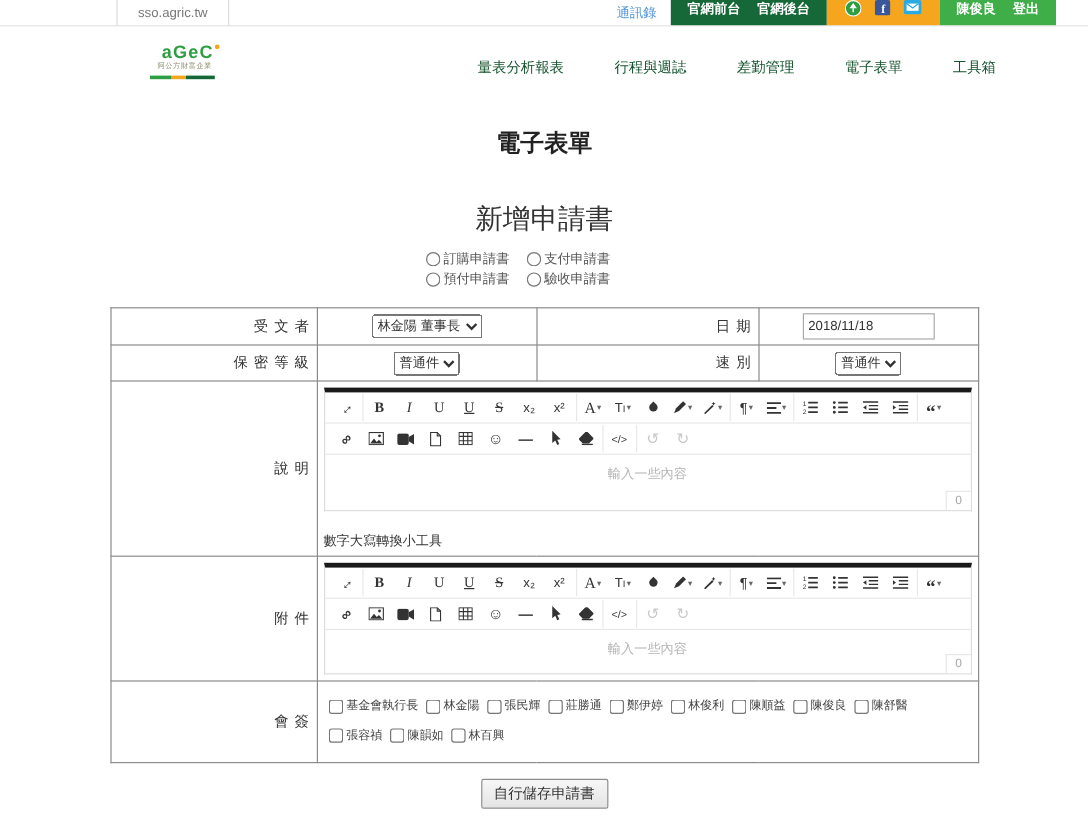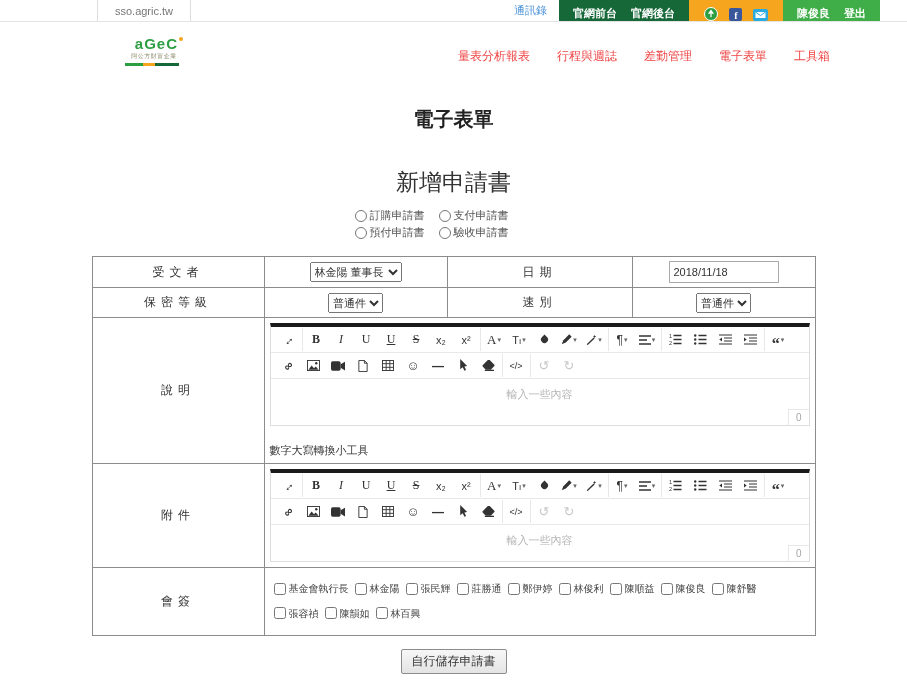--- a/index.html
+++ b/index.html
@@ -1,49 +1,49 @@
 <!DOCTYPE html>
 <html><head>
 <meta charset="utf-8">
 <style>
   html,body{margin:0;padding:0;background:#fff;width:907px;font-family:"Liberation Sans",sans-serif;color:#333;}
   
   .topbar{height:21px;display:flex;align-items:stretch;font-size:11px;border-bottom:1px solid #e4e4e4;background:#fff;}
   .domain-tab{margin-left:97px;width:92px;border-left:1px solid #ddd;border-right:1px solid #ddd;display:flex;align-items:center;justify-content:center;color:#777;}
   .tb-spacer{flex:1;}
   .contacts-link{display:flex;align-items:center;padding:0 12px;color:#4f95d8;cursor:pointer;}
-  .blk{display:flex;align-items:flex-end;gap:14px;padding:0 14px;color:#fff;font-weight:bold;}
+  .blk{display:flex;align-items:flex-start;gap:14px;padding:0 14px;color:#fff;font-weight:bold;}
   .blk-darkgreen{background:#176839;}
   .blk-orange{background:#f6a51f;gap:11px;padding:0 15px;}
   .blk-green{background:#3fae49;margin-right:27px;}
   .blk span{cursor:pointer;}
   .tb-icon{display:inline-flex;align-items:center;}
   
   .header{display:flex;justify-content:space-between;align-items:flex-start;padding:14px 77px 0 125px;height:62px;box-sizing:border-box;}
   .logo{width:58px;text-align:center;}
   .logo-text{font-size:15px;font-weight:bold;color:#2e9e43;letter-spacing:1px;line-height:16px;text-align:right;}
   .logo-text::after{content:"";display:inline-block;width:4px;height:4px;border-radius:50%;background:#f6a51f;vertical-align:top;margin:1px 0 0 1px;}
   .logo-sub{font-size:6px;color:#8a8a6a;letter-spacing:.5px;line-height:8px;white-space:nowrap;}
   .logo-bar{display:flex;height:3px;margin-top:3px;}
   .logo-bar i{display:block;height:3px;}
   .logo-bar .s1{width:18px;background:#2e9e43;}
   .logo-bar .s2{width:12px;background:#f6a51f;}
   .logo-bar .s3{width:24px;background:#176839;}
-  .main-nav{display:flex;gap:27px;margin-top:12px;font-size:12px;color:#ef4444;text-align:center;}
+  .main-nav{display:flex;gap:42px;margin-top:12px;font-size:12px;color:#14532d;text-align:center;}
   .nav-item{cursor:pointer;}
   
   .page-title{text-align:center;font-size:20px;font-weight:bold;color:#222;margin-top:22px;}
   .page-subtitle{text-align:center;font-size:23px;font-weight:500;color:#333;margin-top:34px;}
   .form-type-options{width:212px;margin:10px auto 0;display:flex;flex-wrap:wrap;justify-content:flex-start;row-gap:2px;}
   .radio-item{display:inline-flex;align-items:center;margin:0 7px;font-size:11px;color:#555;cursor:pointer;white-space:nowrap;}
   .radio-item input{width:12px;height:12px;margin:0 3px 0 0;}
   
   table.form{width:723px;margin:16px auto 0;border-collapse:collapse;table-layout:fixed;font-size:12px;}
   table.form td{border:1px solid #8c8c8c;vertical-align:middle;}
-  td.lbl{text-align:center;letter-spacing:5px;color:#333;}
+  td.lbl{text-align:right;letter-spacing:5px;color:#333;}
   td.ctr{text-align:center;}
   select.sm{font-size:11px;height:20px;color:#333;}
   input.date{width:100px;height:16px;border:1px solid #aaa;font-size:11px;padding:2px 4px;color:#333;}
   td.wide{padding:5px;}
   textarea.subject{width:calc(100% - 8px);height:34px;border:1px solid #ccc;resize:both;font-family:inherit;font-size:12px;box-sizing:border-box;margin:0;display:block;}
   
   .editor{border:1px solid #ddd;border-top:4px solid #1a1a1a;background:#fff;}
   .tb-row{display:flex;align-items:center;height:25px;border-bottom:1px solid #e8e8e8;padding:0 4px;}
   .tb-group{display:flex;align-items:center;padding:0 1px;}
   .tb-group + .tb-group{border-left:1px solid #e8e8e8;}

